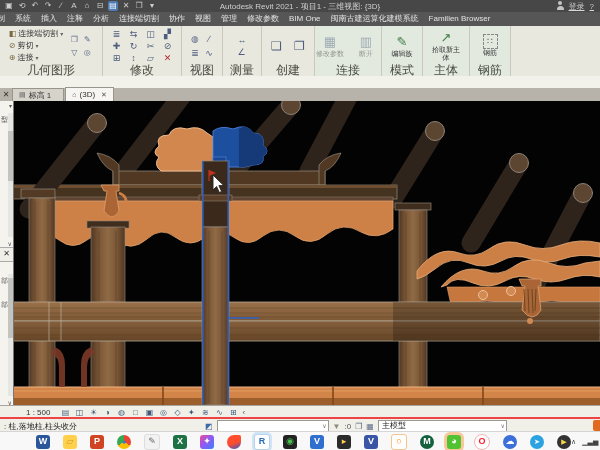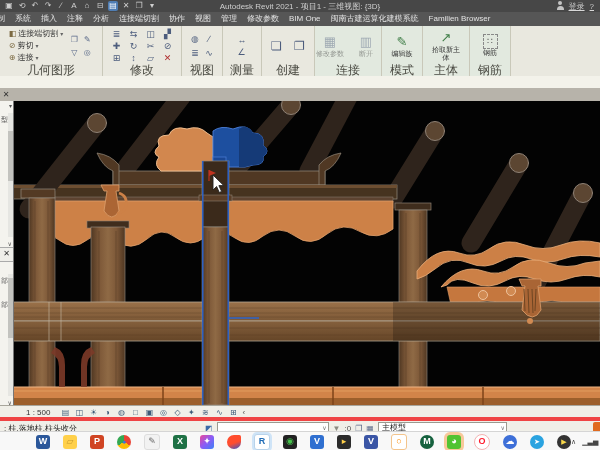--- a/index.html
+++ b/index.html
@@ -73,21 +73,21 @@
   .tinytext{font-size:7px;color:#555;position:absolute;left:1px;}
   .dcaret{position:absolute;right:1px;top:1px;font-size:6px;color:#555;}
   .dchev{position:absolute;right:1px;bottom:0;font-size:6px;color:#555;}
   
   .vcb{position:absolute;left:0;top:405px;width:600px;height:12px;background:#f0efe8;border-top:1px solid #a8a69c;
        display:flex;align-items:center;font-size:8px;color:#333;}
   .vcb .scale{margin-left:26px;margin-right:8px;}
   .vcb .vci{width:14px;text-align:center;font-size:8px;color:#3c5a78;}
   .vcb .vexp{margin-left:2px;color:#555;}
   
-  .statusbar{position:absolute;left:0;top:417px;width:600px;height:14px;background:#f0efe8;border-top:4px solid #ef4444;
+  .statusbar{position:absolute;left:0;top:417px;width:600px;height:14px;background:#f0efe8;border-top:2px solid #ef4444;
              display:flex;align-items:center;font-size:8px;color:#222;}
   .sb-text{margin-left:4px;}
   .sb-right{position:absolute;left:205px;display:flex;align-items:center;gap:4px;}
   .sb-lock{color:#3a6aa8;font-size:8px;}
   .sb-select{width:110px;height:10px;background:#fff;border:1px solid #9a9a90;position:relative;}
   .sb-select.narrow{width:96px;padding-left:31px;}
   .sb-select .sel-caret{position:absolute;right:1px;top:1px;font-size:6px;color:#777;}
   .sb-select .sel-text{position:absolute;left:3px;top:0;font-size:8px;line-height:10px;color:#222;}
   .sb-funnel{color:#8a8a80;}
   .sb-count{color:#555;}
@@ -329,20 +329,34 @@
       </div>
       <div class="rp-label">钢筋</div>
     </div>
     <div class="rfill"></div>
   </div>
 
   <div class="optionsbar"></div>
 
   <div class="viewtabs">
     <span class="vt-close">✕</span>
+    <div style="display:flex;align-items:flex-end;">
+
+        <div class="vtab">
+          <span class="vicon">▤</span>
+          <span>标高 1</span>
+          <span class="vclose"></span>
+        </div>
+
+        <div class="vtab vt-active">
+          <span class="vicon">⌂</span>
+          <span>(3D)</span>
+          <span class="vclose">✕</span>
+        </div>
+      </div>
   </div>
 
   <div class="main">
 
     <svg style="position:absolute;left:13px;top:0;" width="587" height="304" viewBox="0 0 587 304" xmlns="http://www.w3.org/2000/svg">
       <defs>
         <linearGradient id="gradCol" x1="0" y1="0" x2="1" y2="0">
           <stop offset="0" stop-color="#4f3722"></stop>
             <stop offset="0.25" stop-color="#7d5838"></stop>
           <stop offset="0.5" stop-color="#8f6a45"></stop>

